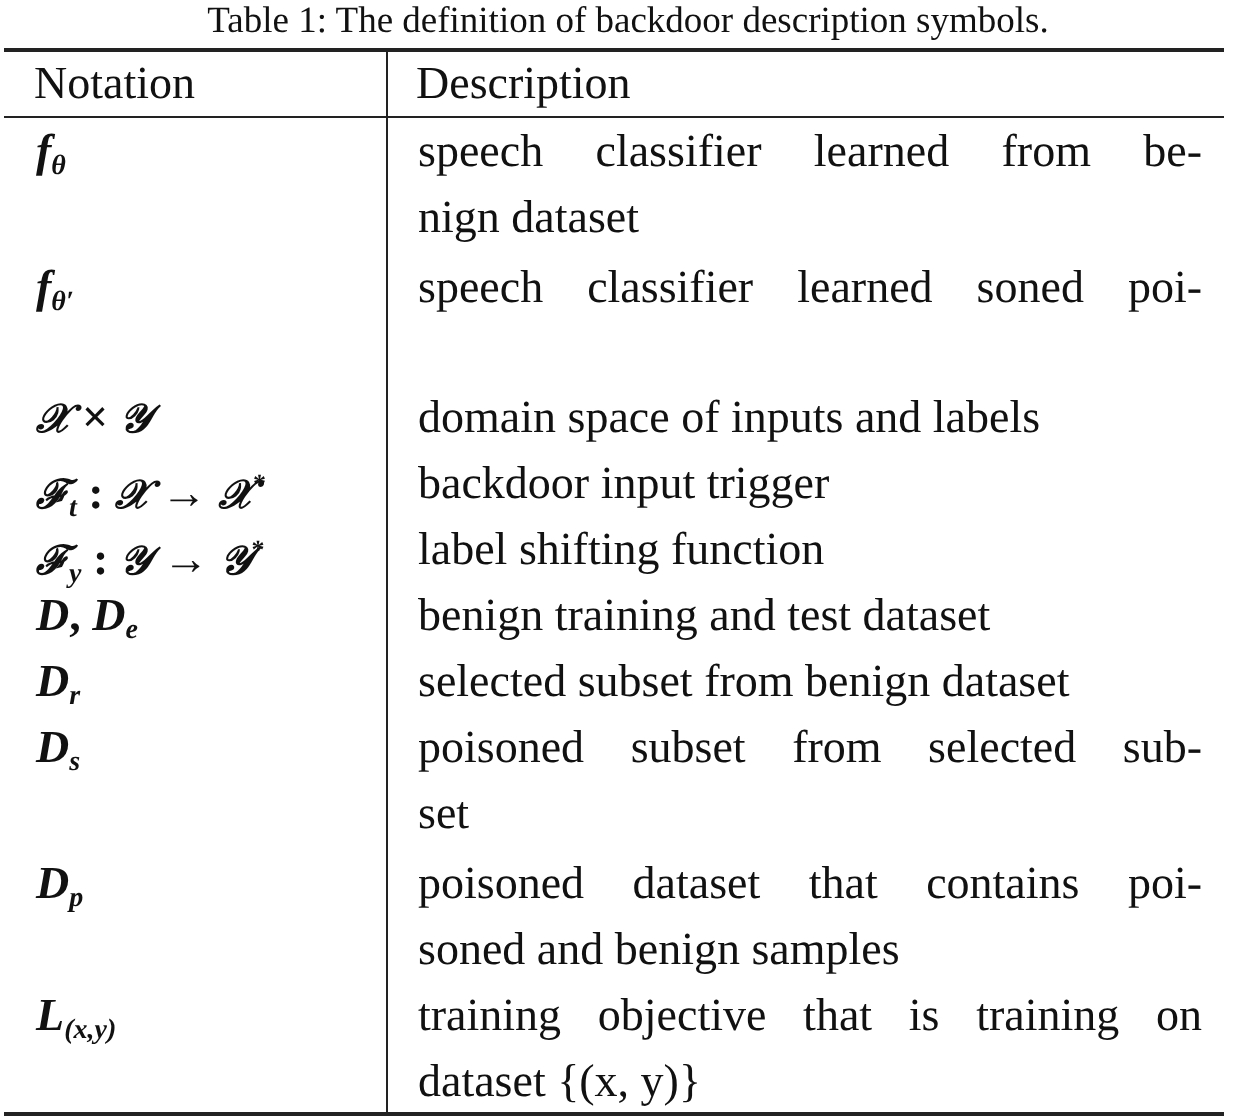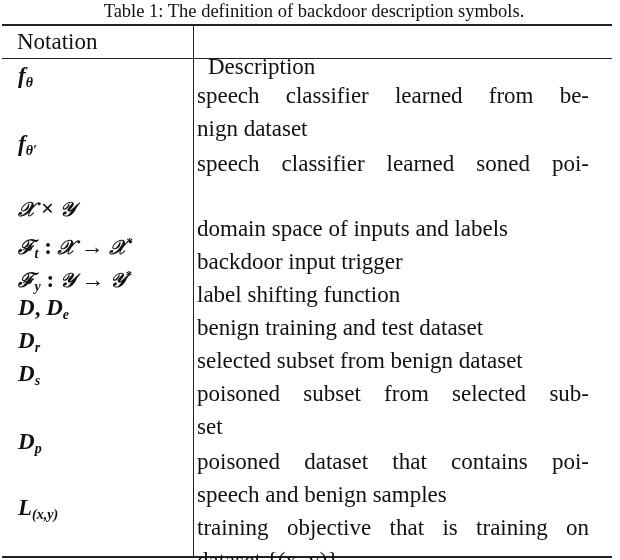--- a/index.html
+++ b/index.html
@@ -12,35 +12,34 @@
     font-size: 18.5px; line-height: 22px; white-space: nowrap;
   }
   .rule { position: absolute; left: 2px; width: 610px; background: #222; }
   .rule.top { top: 24px; height: 1.5px; }
   .rule.mid { top: 58px; height: 1px; }
   .rule.bot { top: 556px; height: 1.5px; }
   .vline { position: absolute; left: 193px; top: 25px; width: 1px; height: 531px; background: #222; }
 
   .header-row { position: absolute; top: 26px; height: 32px; left: 0; width: 552px; }
   .header-row .c1 { position: absolute; left: 17px; top: 1px; font-size: 23px; line-height: 30px; }
-  .header-row .c2 { position: absolute; left: 208px; top: 1px; font-size: 23px; line-height: 30px; margin-top: 25px; }
+  .header-row .c2 { position: absolute; left: 208px; top: 1px; font-size: 23px; line-height: 30px; }
 
   .row { position: absolute; left: 0; width: 620px; }
   .row .nota {
     position: absolute; left: 18px; top: 0; font-size: 23px; line-height: 33px;
     font-style: italic; white-space: nowrap; font-weight: bold;
   }
   .row .nota sub { font-size: 14px; vertical-align: -4px; }
   .row .nota sup { font-size: 13px; vertical-align: 8px; font-style: normal; }
   .row .nota .up { font-style: normal; }
   .row .nota .cal { font-family: "DejaVu Serif", serif; font-style: italic; font-size: 20px; }
   .row .desc {
-    position: absolute; left: 197px; top: 0; width: 392px; font-size: 23px; line-height: 33px;
+    position: absolute; left: 209px; top: 0; width: 392px; font-size: 23px; line-height: 33px;
     text-align: justify;
-    margin-top: 20px;
   }
   .row .desc span { display: block; white-space: nowrap; }
   .row .desc span.just { text-align: justify; text-align-last: justify; }
 </style>
 </head>
 <body>
 
 <div class="caption">Table 1: The definition of backdoor description symbols.</div>
 
 <div class="rule top"></div>
@@ -108,21 +107,21 @@
   <div class="desc">
     <span class="just">poisoned subset from selected sub-</span>
     <span>set</span>
   </div>
 </div>
 
 <div class="row" style="top:425px;">
   <span class="nota"><span>D</span><sub>p</sub></span>
   <div class="desc">
     <span class="just">poisoned dataset that contains poi-</span>
-    <span>speech and benign samples</span>
+    <span>soned and benign samples</span>
   </div>
 </div>
 
 <div class="row" style="top:491px;">
   <span class="nota"><span>L</span><sub>(x,y)</sub></span>
   <div class="desc">
     <span class="just">training objective that is training on</span>
     <span>dataset {(x, y)}</span>
   </div>
 </div>

